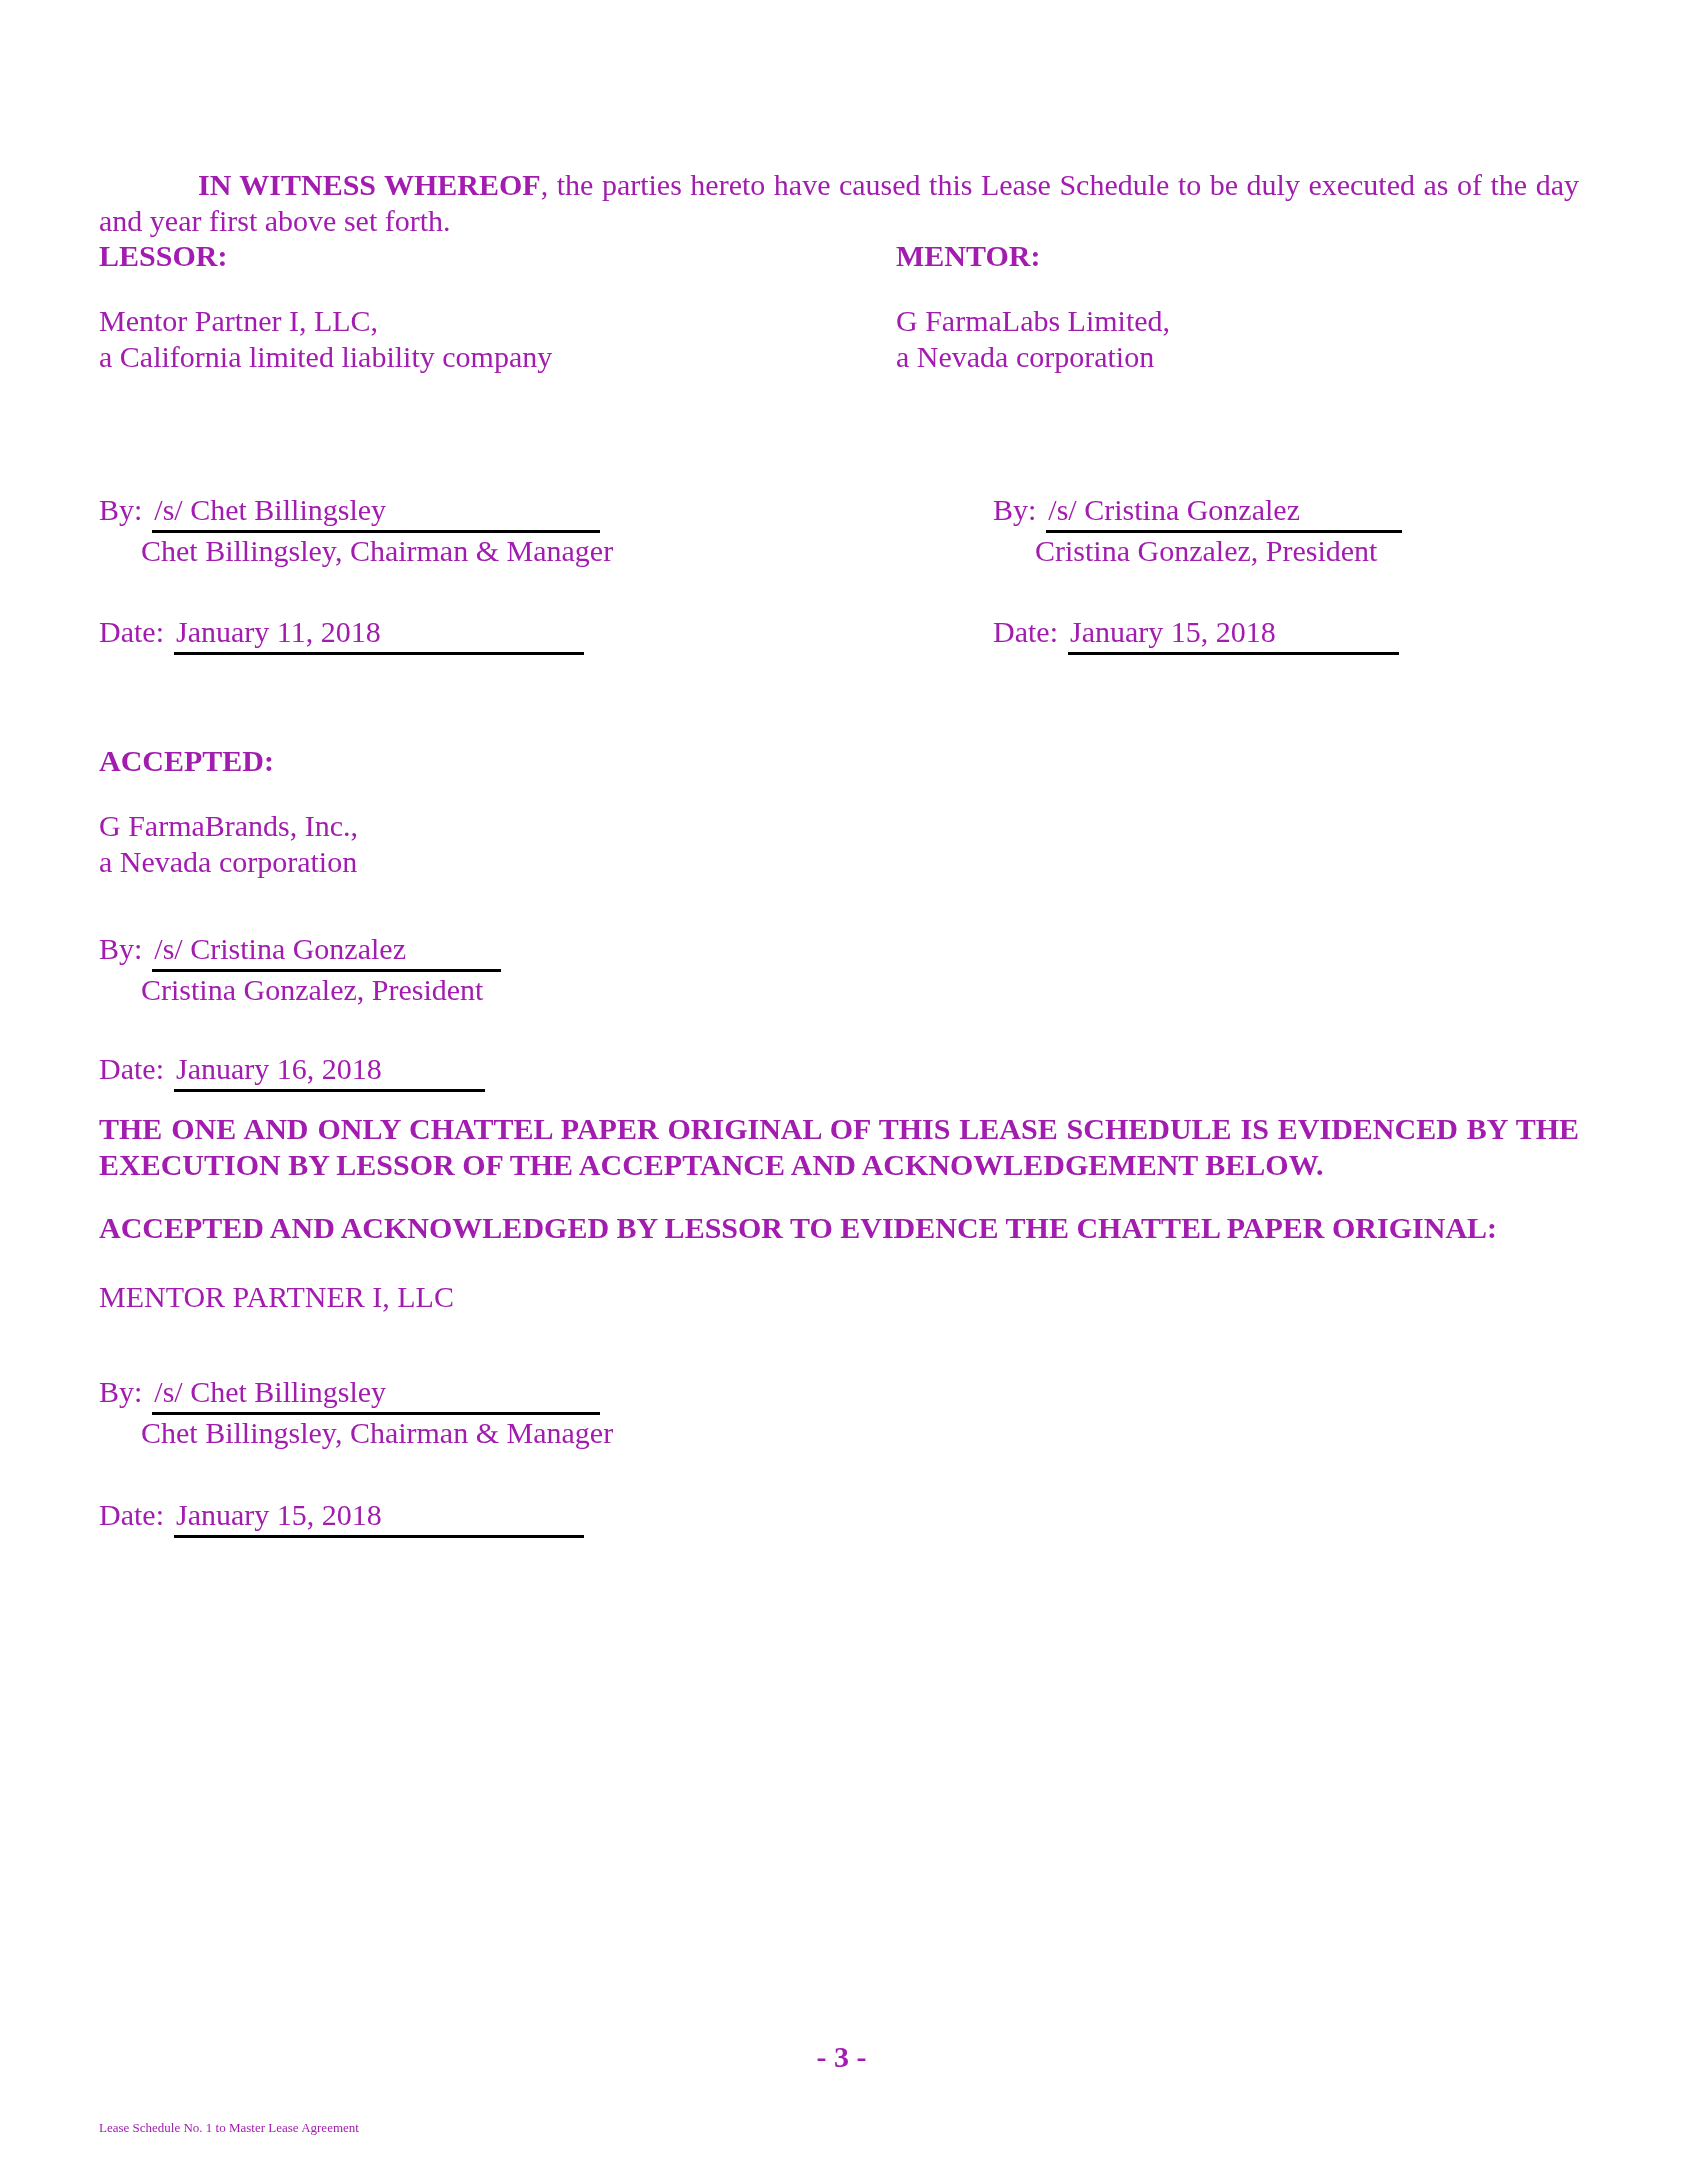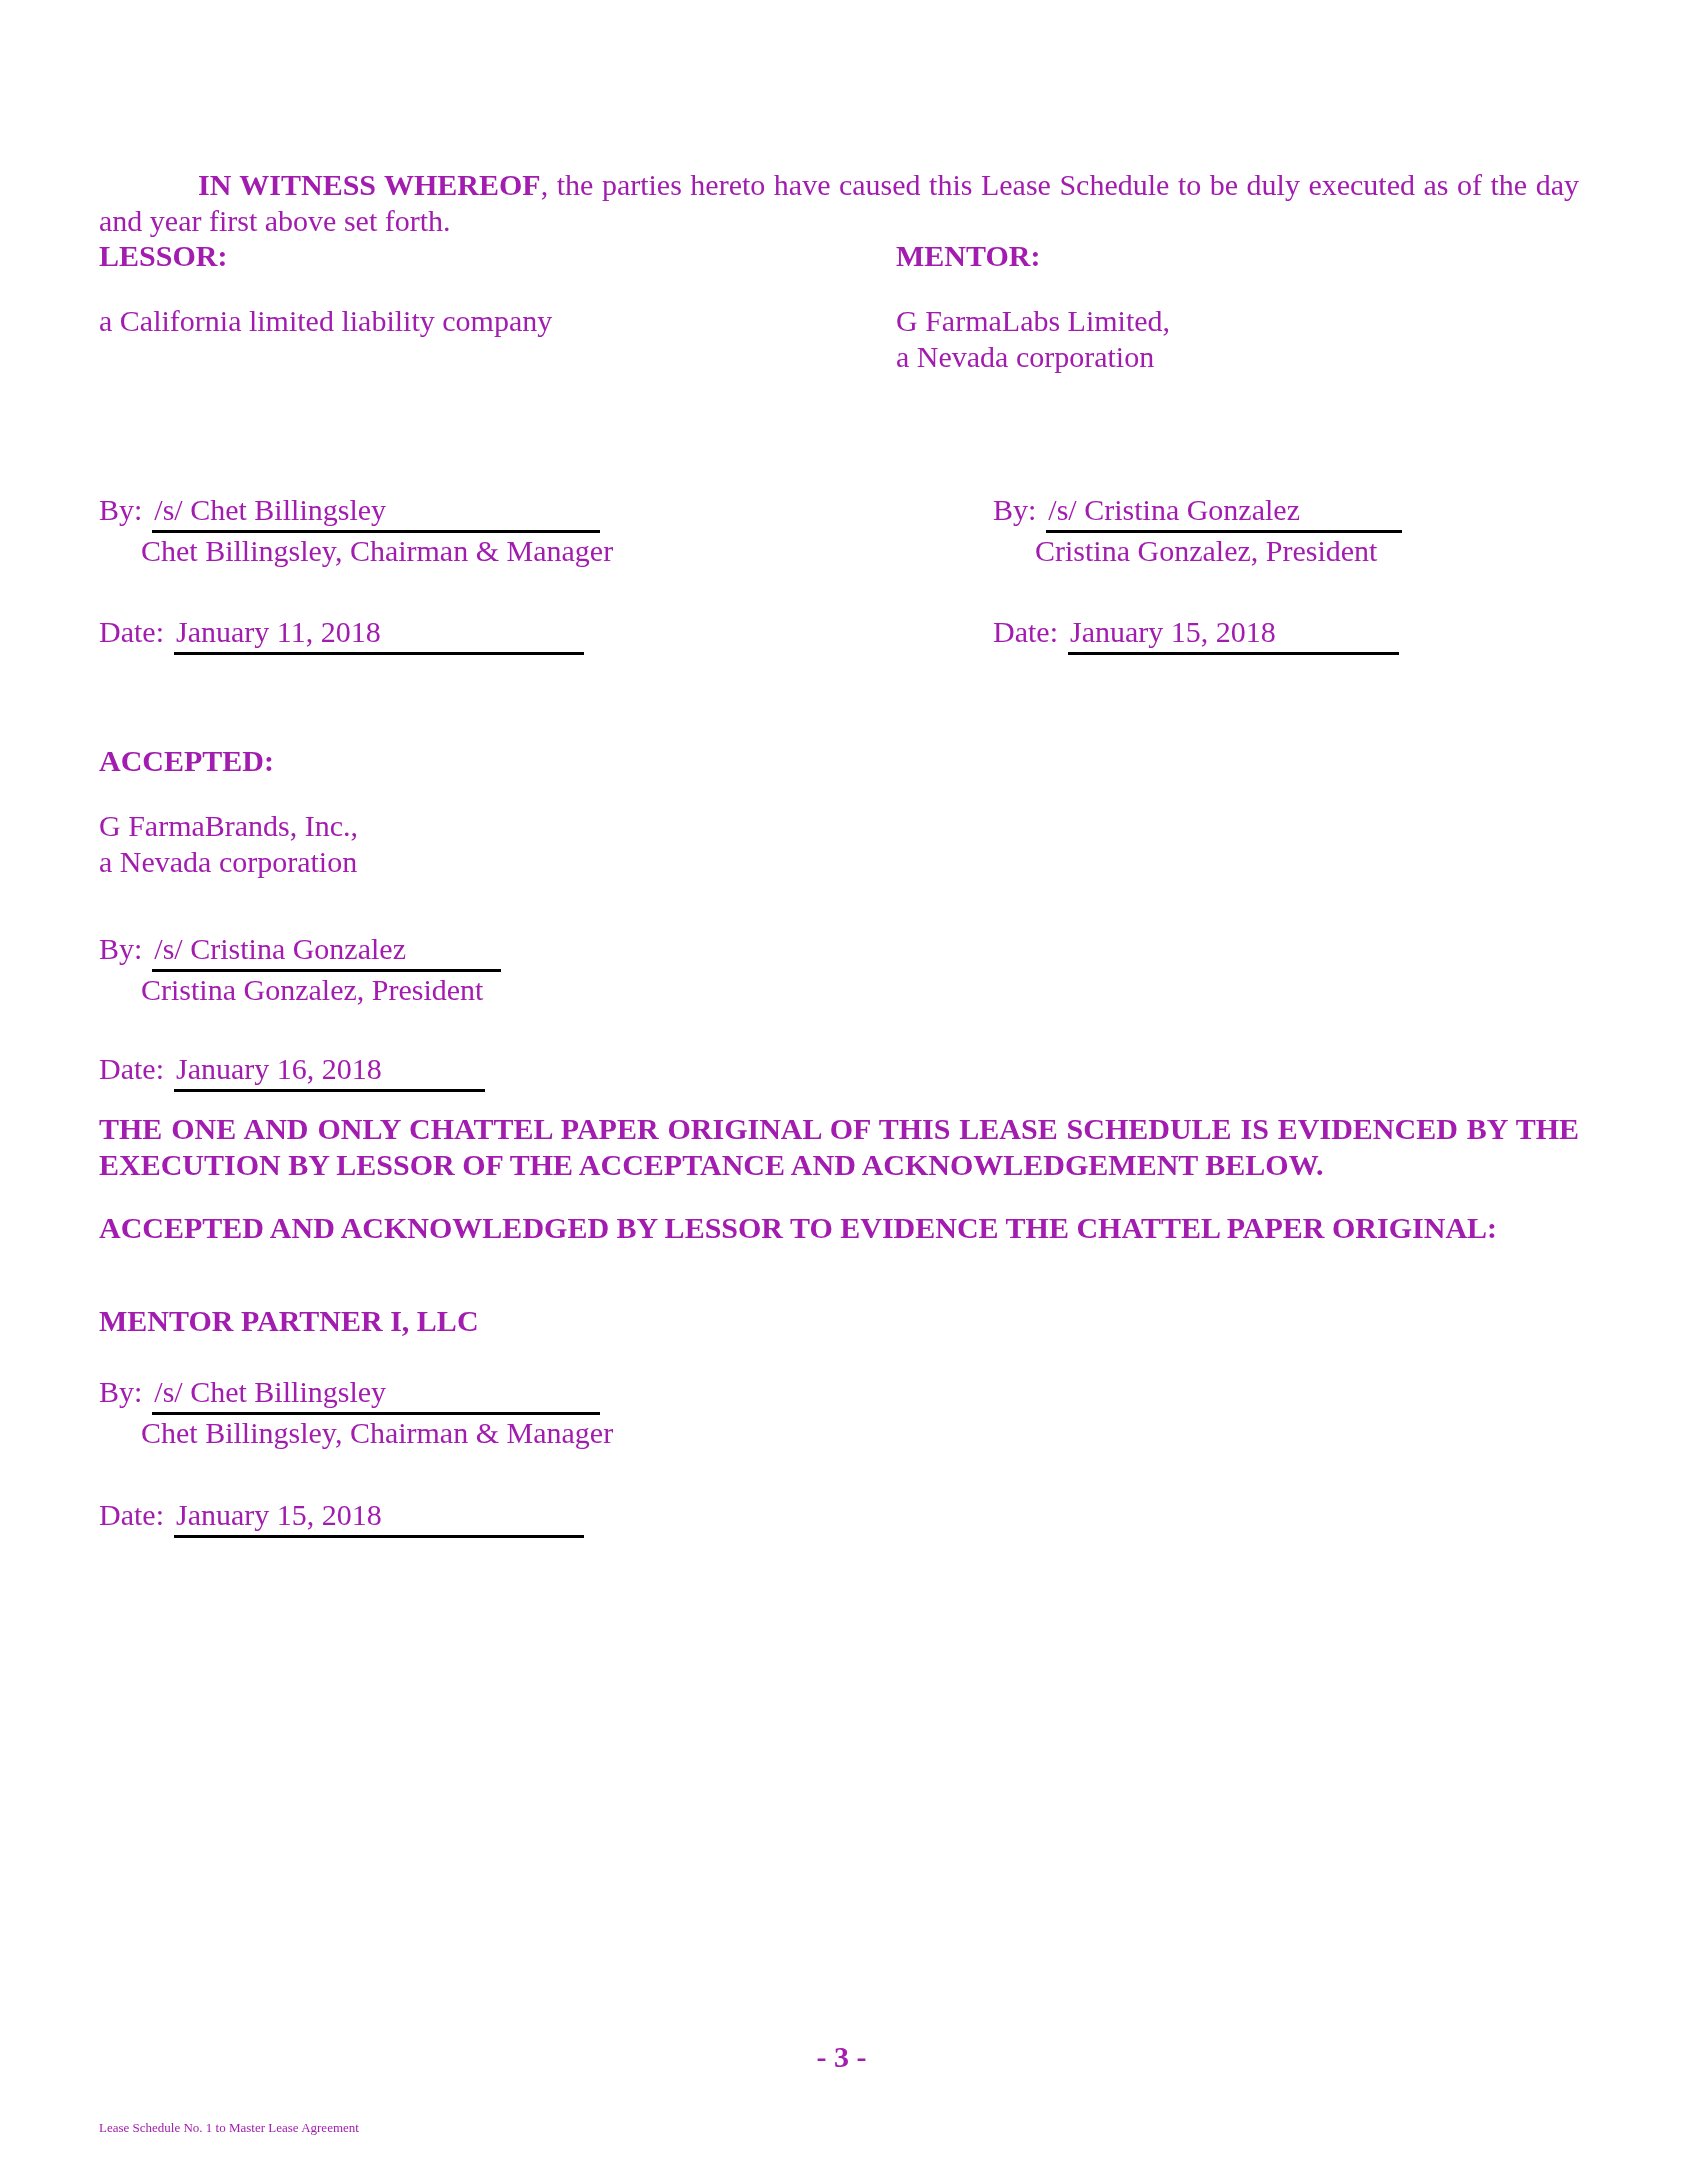--- a/index.html
+++ b/index.html
@@ -39,21 +39,21 @@
   .u-date-r { width: 329px; }
   .u-by-g   { width: 347px; }
   .u-date-g { width: 309px; }
   .sig-title { margin-left: 42px; }
   .notice {
     left: 99px; top: 1111px; width: 1480px;
     font-weight: bold;
     text-align: justify;
   }
   .accepted-line { left: 99px; top: 1210px; width: 1480px; font-weight: bold; }
-  .acceptance-co { left: 99px; top: 1279px; width: 1480px; font-weight: bold; margin-top: 24px; }
+  .acceptance-co { left: 99px; top: 1279px; width: 1480px; font-weight: normal; }
   .pagenum {
     left: 0; top: 2039px; width: 1683px;
     text-align: center;
     font-weight: bold;
   }
   .footer {
     left: 99px; top: 2117px; width: 1188px;
     font-size: 13px;
     line-height: 22px;
   }
@@ -62,20 +62,21 @@
 <body>
 
 <div class="page">
 
   <p class="abs witness"><span class="bold">IN WITNESS WHEREOF</span><span>, the parties hereto have caused this Lease Schedule to be duly executed as of the day and year first above set forth.</span></p>
 
   <div class="abs heading" style="left:99px; top:238px;">LESSOR:</div>
   <div class="abs heading" style="left:896px; top:238px;">MENTOR:</div>
 
   <div class="abs" style="left:99px; top:303px;">
+    <div>Mentor Partner I, LLC,</div>
     <div>a California limited liability company</div>
   </div>
   <div class="abs" style="left:896px; top:303px;">
     <div>G FarmaLabs Limited,</div>
     <div>a Nevada corporation</div>
   </div>
 
   <div class="abs" style="left:99px; top:492px;">
     <div><span>By:</span><span class="u u-by-l">/s/ Chet Billingsley</span></div>
     <div class="sig-title">Chet Billingsley, Chairman &amp; Manager</div>

